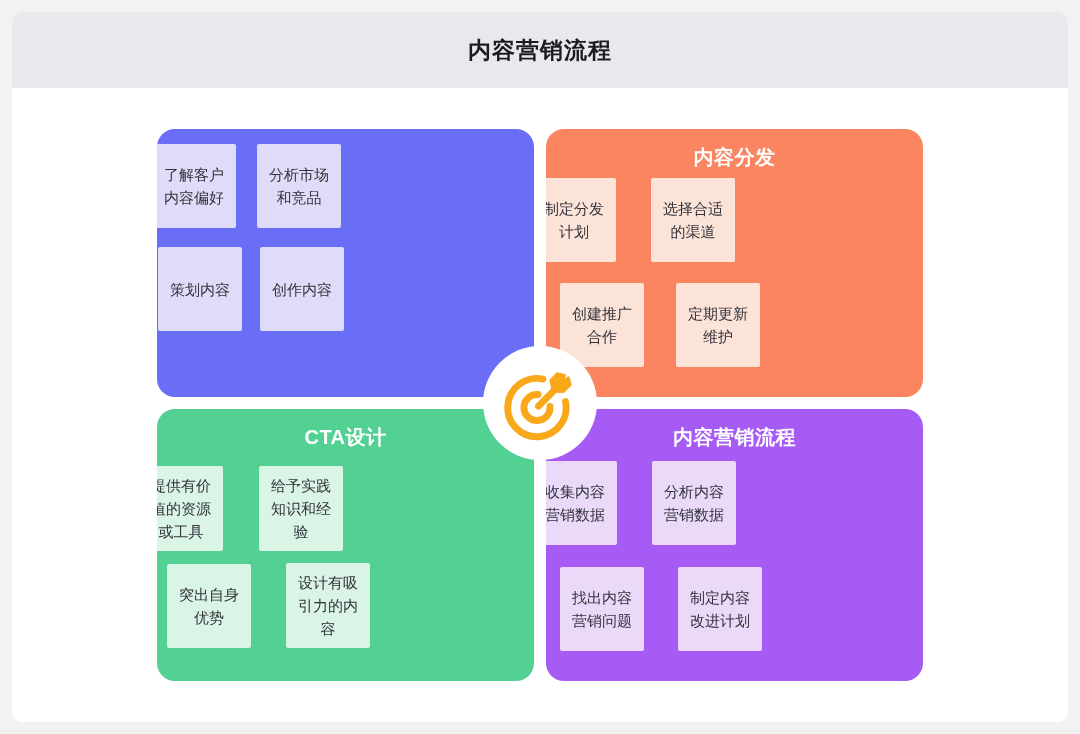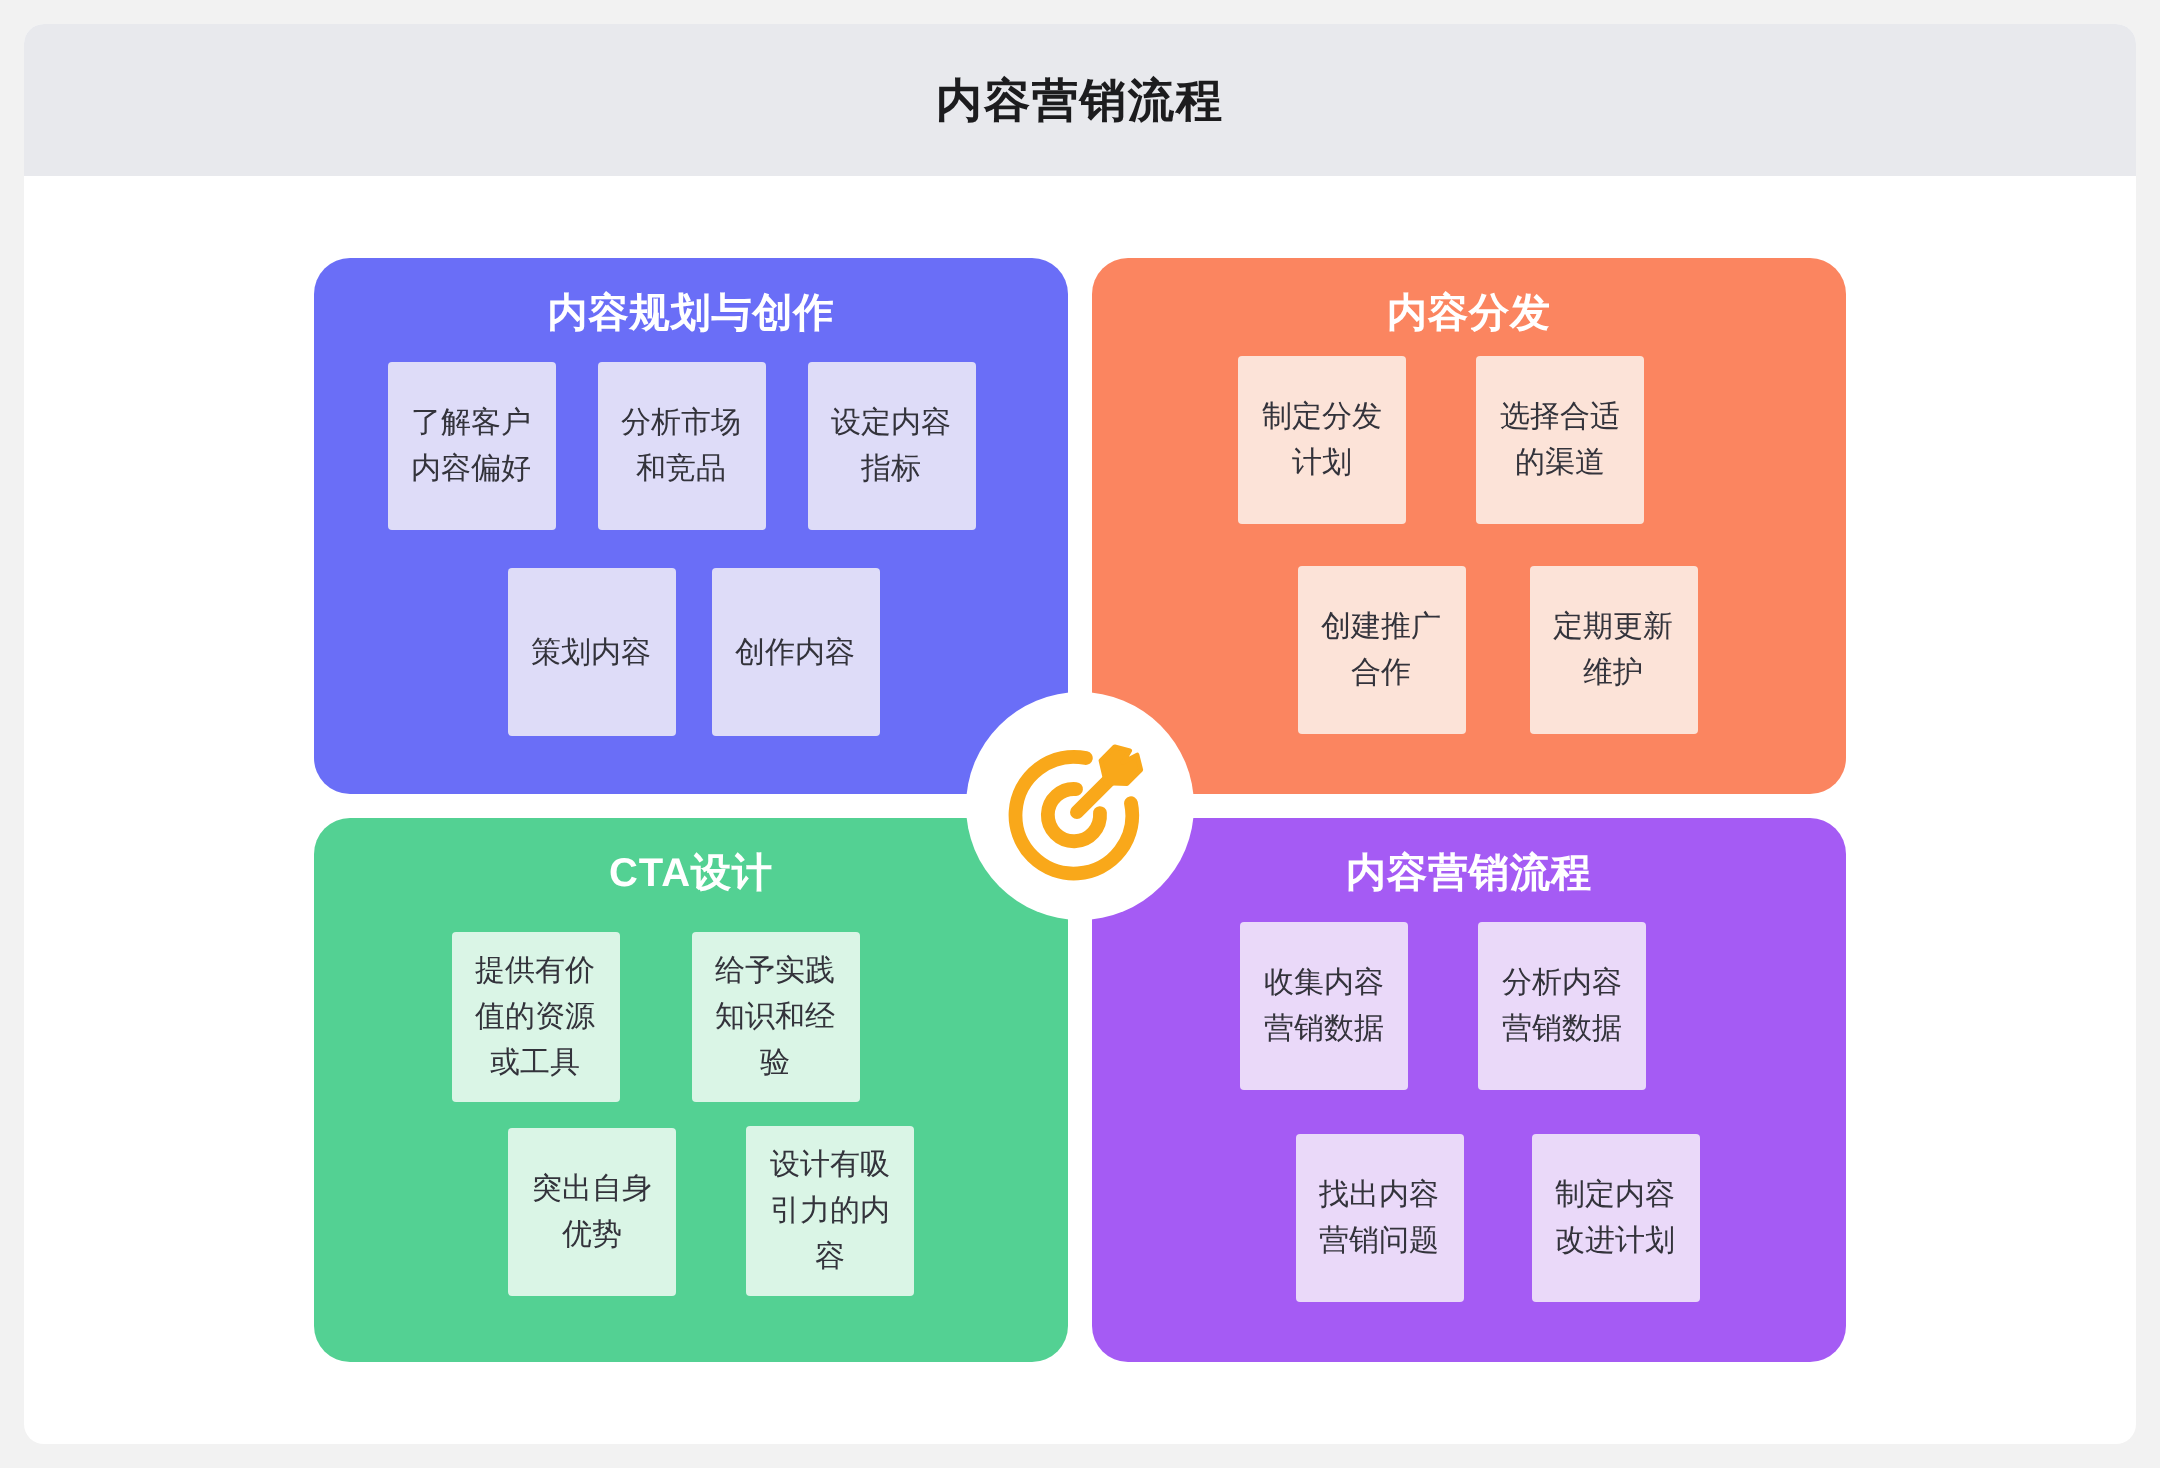--- a/index.html
+++ b/index.html
@@ -51,21 +51,21 @@
     line-height: 26px;
     color: #ffffff;
     letter-spacing: 0.5px;
   }
   .cards-col {
     display: flex; flex-direction: column;
     gap: var(--rowgap, 19px);
   }
   .cards-row {
     display: flex;
-    justify-content: center;
+    justify-content: flex-start;
     align-items: center;
     gap: var(--gap, 20px);
     transform: translateX(var(--dx, 0px));
   }
   .card {
     box-sizing: border-box;
     width: 84px;
     min-height: 84px;
     padding: 8px 9px;
     border-radius: 2px;
@@ -94,26 +94,24 @@
 <div class="stage">
 
   <header class="title-band">
     <h1>内容营销流程</h1>
   </header>
 
   <main class="board">
     <div class="grid">
 
       <section class="quadrant" style="--titlegap: 11px; --rowgap: 19px; background: rgb(106, 110, 247);">
-        <h2 class="q-title">内容规划与创作</h2>
         <div class="cards-col">
           <div class="cards-row" style="--gap:21px; --dx:-5px">
               <div class="card" style="background: rgb(222, 220, 248);">了解客户内容偏好</div>
               <div class="card" style="background: rgb(222, 220, 248);">分析市场和竞品</div>
-              <div class="card" style="background: rgb(222, 220, 248);">设定内容指标</div>
             </div>
           <div class="cards-row" style="--gap:18px; --dx:1px">
               <div class="card" style="background: rgb(222, 220, 248);">策划内容</div>
               <div class="card" style="background: rgb(222, 220, 248);">创作内容</div>
             </div>
         </div>
       </section>
 
       <section class="quadrant" style="--titlegap: 8px; --rowgap: 21px; background: rgb(251, 133, 96); border-radius: 18px;">
         <h2 class="q-title">内容分发</h2>

